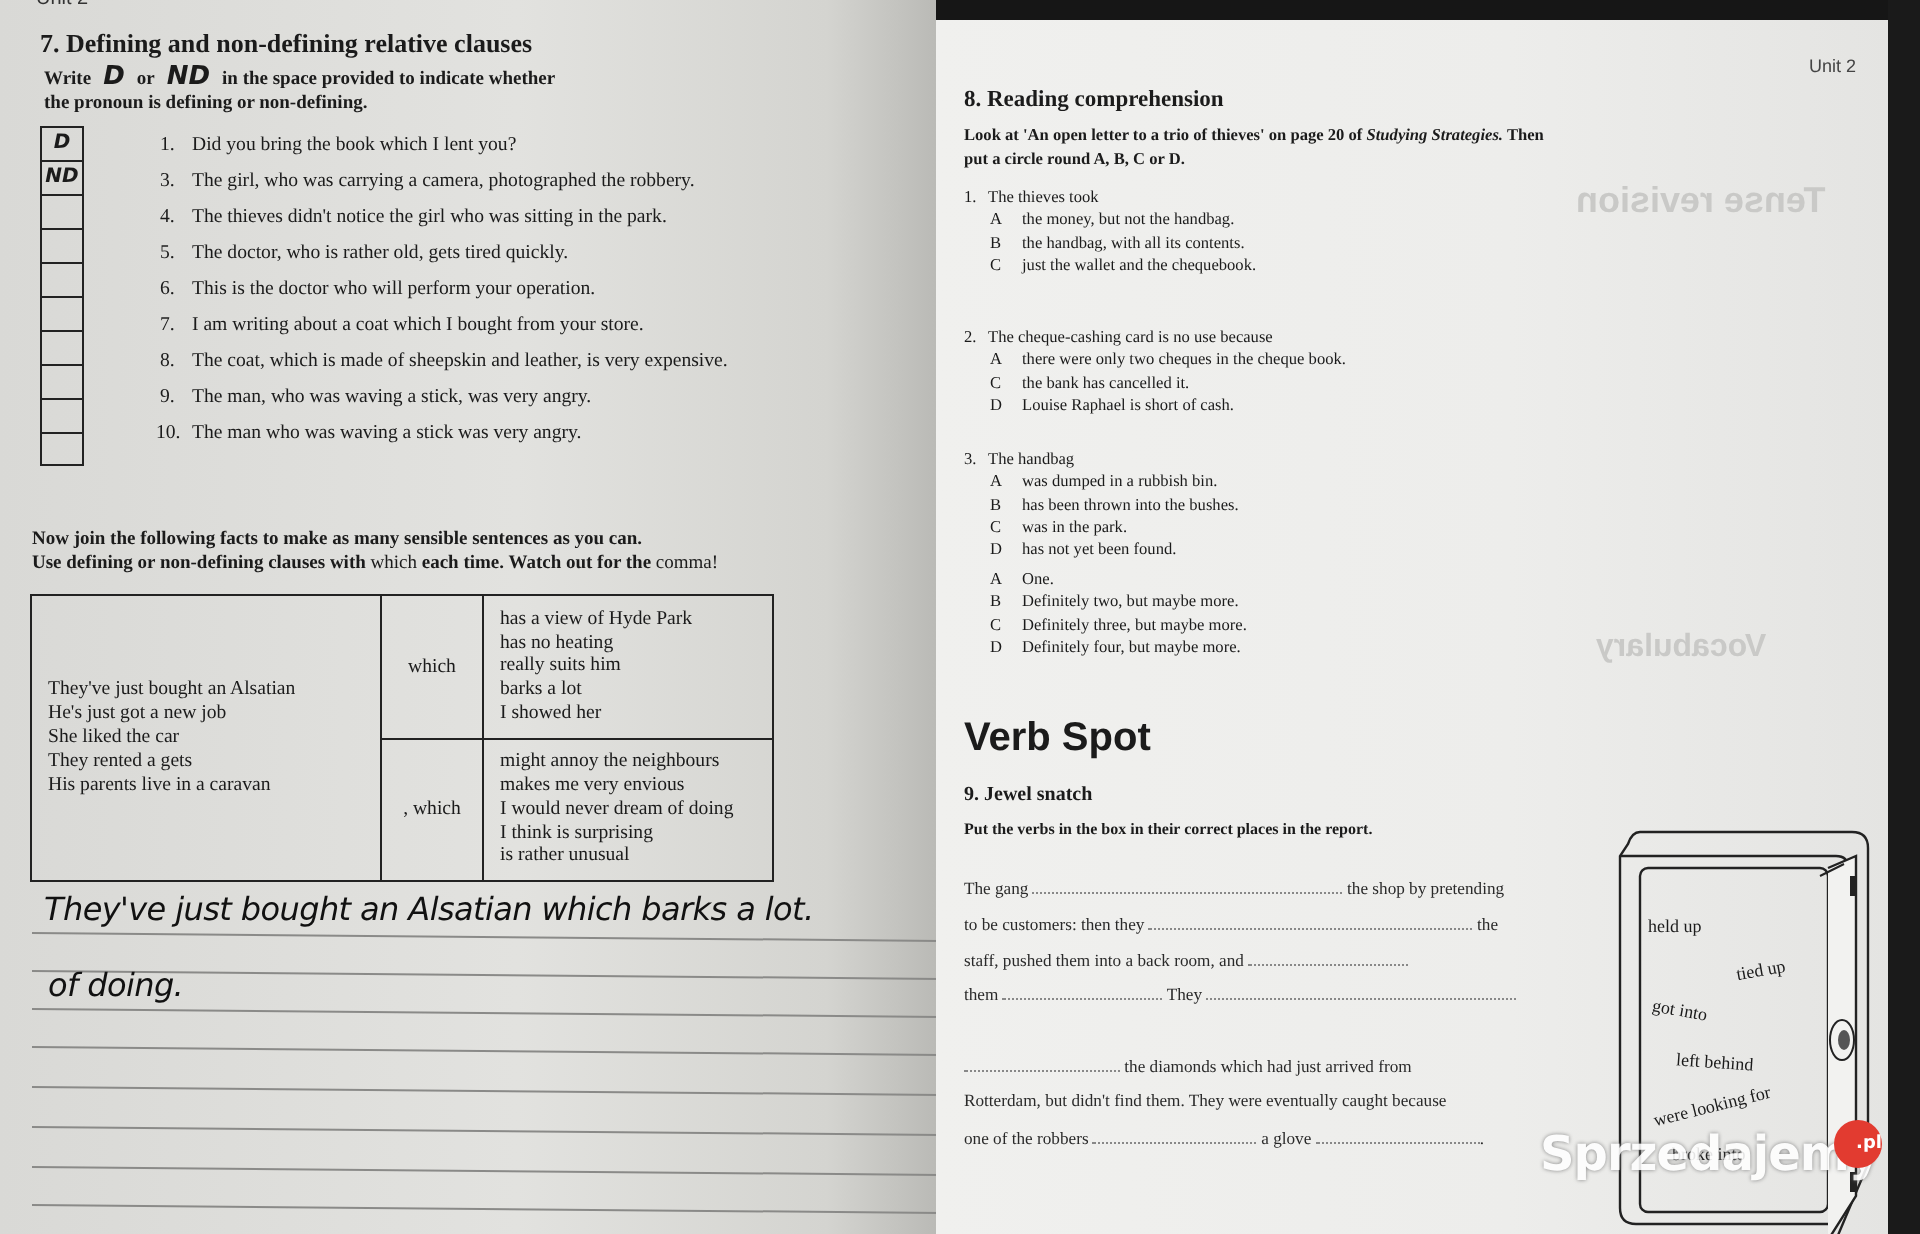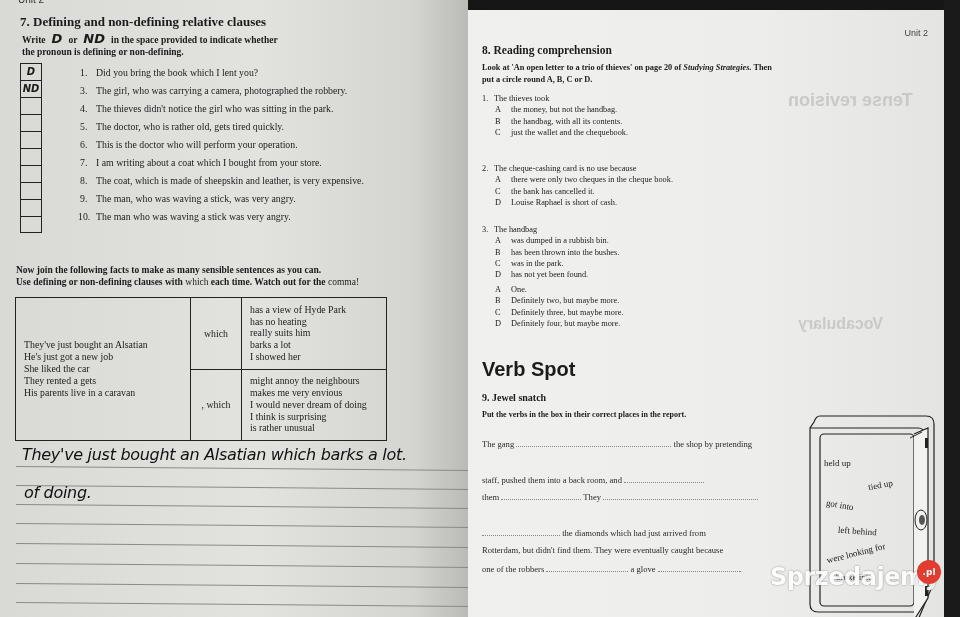--- a/index.html
+++ b/index.html
@@ -37,21 +37,21 @@
   .q .opt .l{display:inline-block;width:16px;}
   .q .opt .c{display:inline-block;width:250px;vertical-align:top;}
   .verbspot{position:absolute;left:14px;top:348px;font-family:"Liberation Sans",sans-serif;font-weight:bold;font-size:20px;}
   .h9{position:absolute;left:14px;top:382px;font-weight:bold;font-size:10px;}
   .instr9{position:absolute;left:14px;top:400px;font-weight:bold;font-size:8px;}
   .gap{position:absolute;left:14px;font-size:8.6px;white-space:nowrap;color:#2a2a2a;}
   .blank{display:inline-block;border-bottom:1px dotted #888;height:8px;vertical-align:baseline;}
   .safe{position:absolute;left:338px;top:398px;width:132px;height:212px;}
   .safe .word{position:absolute;font-size:9px;white-space:nowrap;}
   .watermark{position:absolute;left:770px;top:563px;font-family:"DejaVu Sans",sans-serif;font-weight:bold;font-size:24px;color:#fff;opacity:0.88;text-shadow:0 0 2px #777;letter-spacing:-0.5px;}
-  .wm-pl{position:absolute;left:917px;top:560px;width:24px;height:24px;border-radius:50%;background:#e23b30;color:#fff;font-family:"DejaVu Sans",sans-serif;font-weight:bold;font-size:9px;text-align:center;line-height:24px;}
+  .wm-pl{position:absolute;left:917px;top:560px;width:24px;height:24px;border-radius:50%;background:#e23b30;color:#fff;font-family:"DejaVu Sans",sans-serif;font-weight:bold;font-size:9px;text-align:right;line-height:24px;}
   .ghost{position:absolute;color:#c9c9c7;font-family:"Liberation Sans",sans-serif;font-weight:bold;transform:scaleX(-1);}
 </style>
 </head>
 <body>
 
 <div class="left-page">
   <div class="unit-left">Unit 2</div>
   <div class="h7">7.  Defining and non-defining relative clauses</div>
   <div class="instr7">
     <span>Write</span><span class="hw">D</span><span>or</span><span class="hw">ND</span><span>in the space provided to indicate whether</span><br>
@@ -172,20 +172,21 @@
     <div class="opt"><span class="l">B</span><span class="c">Definitely two, but maybe more.</span></div>
     <div class="opt"><span class="l">C</span><span class="c">Definitely three, but maybe more.</span></div>
     <div class="opt"><span class="l">D</span><span class="c">Definitely four, but maybe more.</span></div>
   </div>
 
   <div class="verbspot">Verb Spot</div>
   <div class="h9">9.  Jewel snatch</div>
   <div class="instr9">Put the verbs in the box in their correct places in the report.</div>
 
   <div class="gap" style="top:428px"><span>The gang</span> <span class="blank" style="width:155px"></span> <span>the shop by pretending</span></div>
+  <div class="gap" style="top:446px"><span>to be customers: then they</span> <span class="blank" style="width:162px"></span> <span>the</span></div>
   <div class="gap" style="top:464px"><span>staff, pushed them into a back room, and</span> <span class="blank" style="width:80px"></span></div>
   <div class="gap" style="top:481px"><span>them</span> <span class="blank" style="width:80px"></span> <span>They</span> <span class="blank" style="width:155px"></span></div>
   <div class="gap" style="top:517px"><span class="blank" style="width:78px"></span> <span>the diamonds which had just arrived from</span></div>
   <div class="gap" style="top:535px"><span>Rotterdam, but didn't find them. They were eventually caught because</span></div>
   <div class="gap" style="top:553px"><span>one of the robbers</span> <span class="blank" style="width:82px"></span> <span>a glove</span> <span class="blank" style="width:82px"></span><span>.</span></div>
 
   <div class="safe">
     <svg width="132" height="212" viewBox="0 0 132 212">
       <path d="M14 8 Q10 8 8 14 L4 20 L4 196 Q4 204 12 204 L108 204" fill="none" stroke="#222" stroke-width="1.2"></path>
       <path d="M14 8 L120 8 Q128 8 128 16 L128 174 L112 212" fill="none" stroke="#222" stroke-width="1.2"></path>

